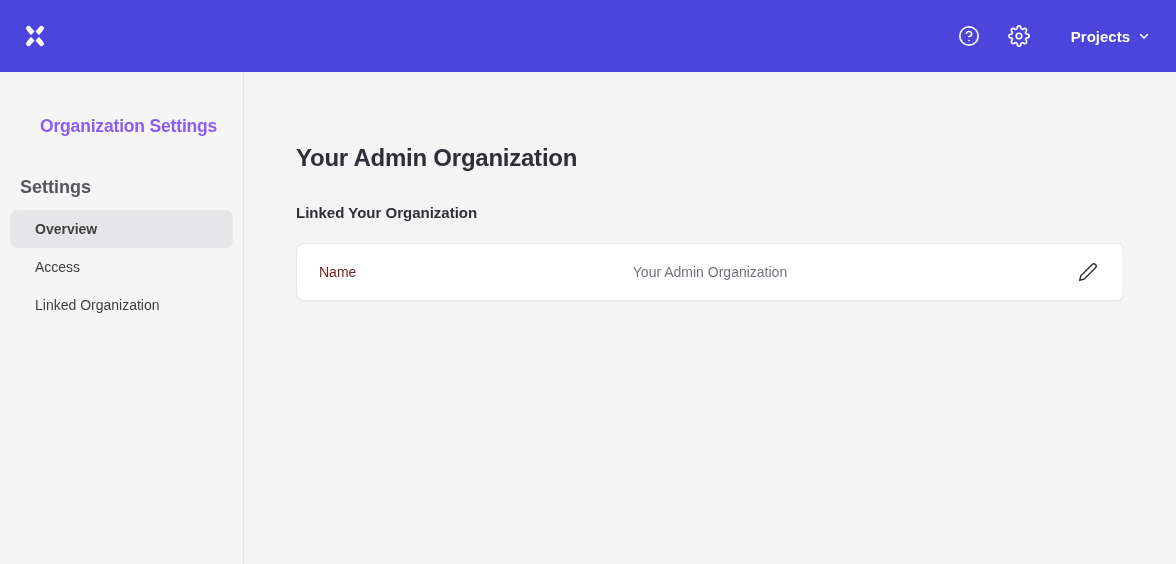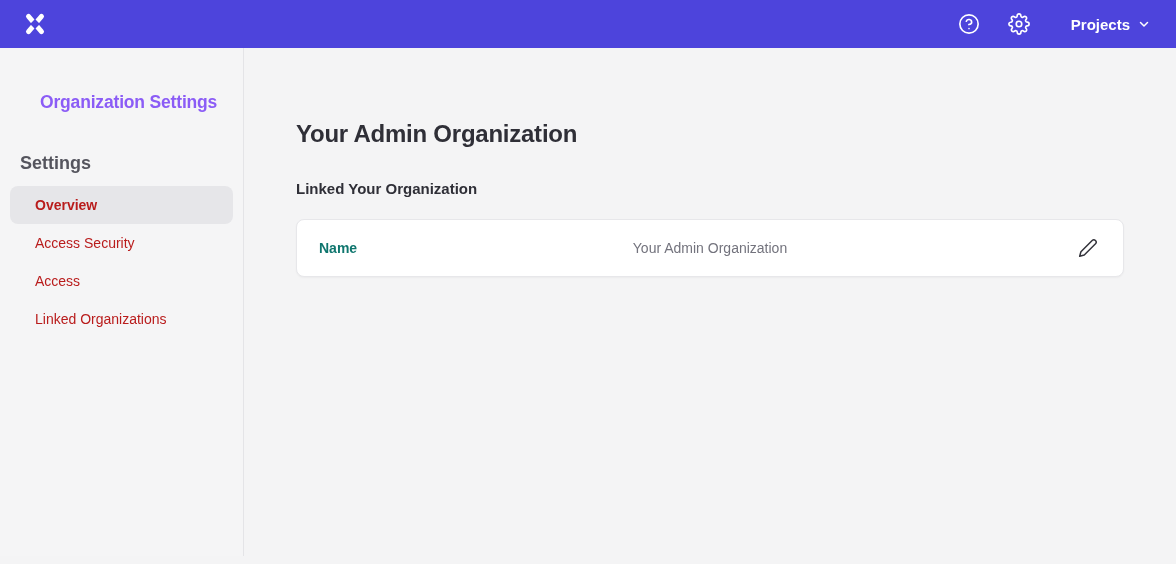--- a/index.html
+++ b/index.html
@@ -5,21 +5,21 @@
   * { margin: 0; padding: 0; box-sizing: border-box; }
   html, body { width: 1176px; height: 564px; overflow: hidden; }
   body {
     font-family: "Liberation Sans", sans-serif;
     background: #f4f4f5;
     color: #2f2f37;
   }
 
   
   .topbar {
-    height: 48px;
+    height: 72px;
     background: #4d44dc;
     display: flex;
     align-items: center;
     padding: 0 26px 0 20px;
   }
   .logo {
     width: 30px; height: 30px;
     position: relative;
     display: flex; align-items: center; justify-content: center;
     cursor: pointer;
@@ -73,21 +73,21 @@
   }
   .nav-item {
     height: 38px;
     margin: 0 10px;
     border-radius: 8px;
     display: flex;
     align-items: center;
     padding-left: 25px;
     font-size: 14px;
     font-weight: 500;
-    color: #b91c1c;
+    color: #404040;
     cursor: pointer;
   }
   .nav-item.active {
     background: #e6e6e9;
     font-weight: 600;
   }
 
   
   .main {
     flex: 1;
@@ -114,22 +114,22 @@
     border: 1px solid #e7e7ea;
     border-radius: 8px;
     box-shadow: 0 1px 2px rgba(0,0,0,0.04);
     display: flex;
     align-items: center;
     padding: 0 22px;
   }
   .row-label {
     flex: 1;
     font-size: 14px;
-    font-weight: 700;
-    color: #0f766e;
+    font-weight: 400;
+    color: #7f1d1d;
   }
   .row-value {
     flex: 2;
     text-align: center;
     font-size: 14px;
     color: #73737d;
   }
   .row-action {
     flex: 1;
     display: flex;
@@ -182,23 +182,22 @@
   </div>
 </header>
 
 <div class="shell">
 
   <aside class="sidebar">
     <div class="sidebar-title">Organization Settings</div>
     <div class="sidebar-section-label">Settings</div>
     <nav>
       <div class="nav-item active">Overview</div>
-      <div class="nav-item">Access Security</div>
       <div class="nav-item">Access</div>
-      <div class="nav-item">Linked Organizations</div>
+      <div class="nav-item">Linked Organization</div>
     </nav>
   </aside>
 
   <main class="main">
     <h1 class="page-title">Your Admin Organization</h1>
     <h2 class="section-title">Linked Your Organization</h2>
 
     <div class="card">
       <div class="row-label">Name</div>
       <div class="row-value">Your Admin Organization</div>

